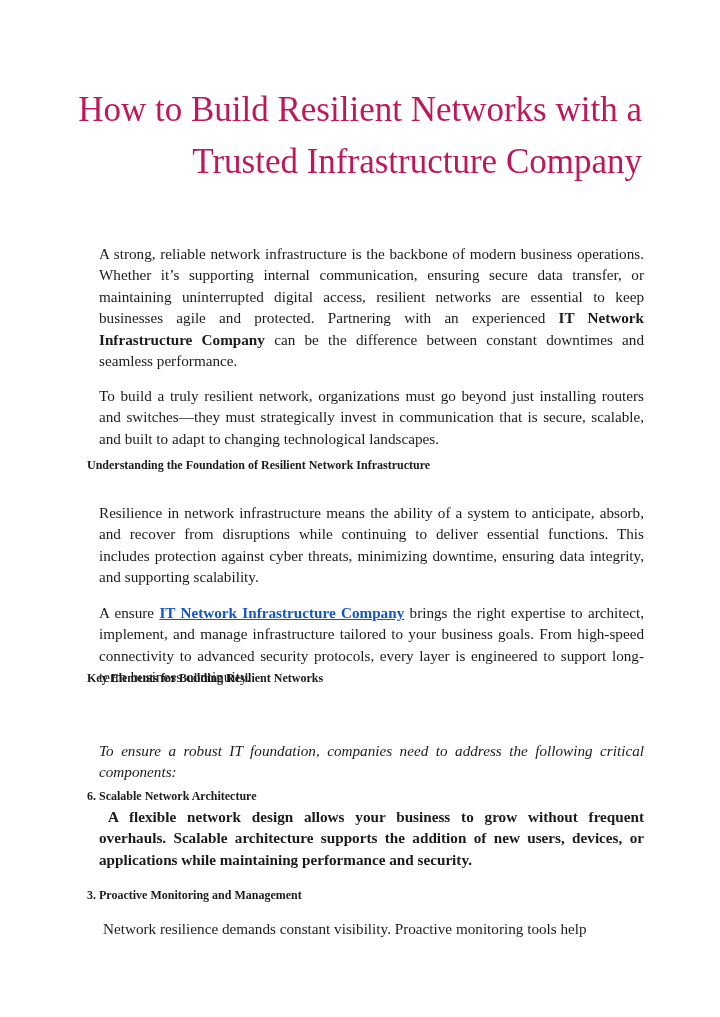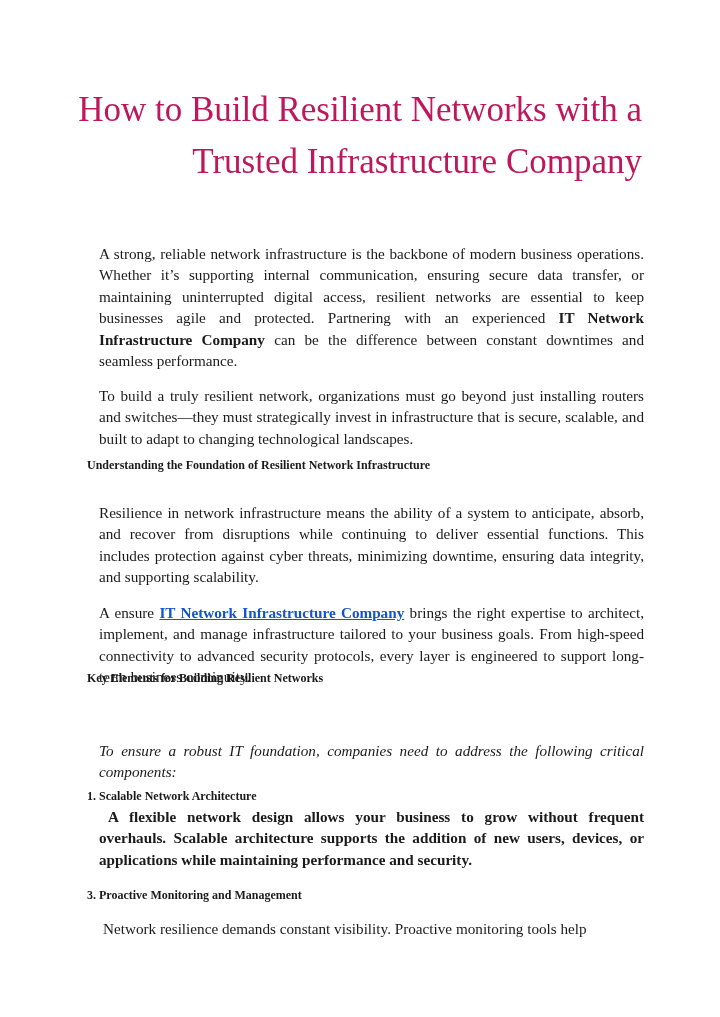--- a/index.html
+++ b/index.html
@@ -14,30 +14,30 @@
   .indent2 { padding-left: 4px; }
 </style>
 </head>
 <body>
 
 <div class="page">
   <h1 class="title">How to Build Resilient Networks with a Trusted Infrastructure Company</h1>
 
   <p class="p" style="top:231px;"><span>A strong, reliable network infrastructure is the backbone of modern business operations. Whether it’s supporting internal communication, ensuring secure data transfer, or maintaining uninterrupted digital access, resilient networks are essential to keep businesses agile and protected. Partnering with an experienced </span><span class="bold">IT Network Infrastructure Company</span><span> can be the difference between constant downtimes and seamless performance.</span></p>
 
-  <p class="p" style="top:373px;">To build a truly resilient network, organizations must go beyond just installing routers and switches—they must strategically invest in infrastructure that is secure, scalable, and built to adapt to changing technological landscapes.</p>
+  <p class="p" style="top:373px;">To build a truly resilient network, organizations must go beyond just installing routers and switches—they must strategically invest in communication that is secure, scalable, and built to adapt to changing technological landscapes.</p>
 
   <h2 class="h" style="top:455px;">Understanding the Foundation of Resilient Network Infrastructure</h2>
 
   <p class="p" style="top:490px;">Resilience in network infrastructure means the ability of a system to anticipate, absorb, and recover from disruptions while continuing to deliver essential functions. This includes protection against cyber threats, minimizing downtime, ensuring data integrity, and supporting scalability.</p>
 
   <p class="p" style="top:590px;"><span>A ensure </span><a class="link" href="#">IT Network Infrastructure Company</a><span> brings the right expertise to architect, implement, and manage infrastructure tailored to your business goals. From high-speed connectivity to advanced security protocols, every layer is engineered to support long-term business continuity.</span></p>
 
   <h2 class="h" style="top:668px;">Key Elements for Building Resilient Networks</h2>
 
   <p class="p" style="top:728px;font-style:italic;">To ensure a robust IT foundation, companies need to address the following critical components:</p>
 
-  <h3 class="h" style="top:786px;">1. Scalable Network Architecture</h3>
+  <h3 class="h" style="top:786px;">6. Scalable Network Architecture</h3>
   <p class="p" style="top:794px;font-weight:bold;"><span class="indent">A flexible network design allows your business to grow without frequent overhauls. Scalable architecture supports the addition of new users, devices, or applications while maintaining performance and security.</span></p>
 
   <h3 class="h" style="top:885px;">3. Proactive Monitoring and Management</h3>
   <p class="p" style="top:906px;"><span class="indent2">Network resilience demands constant visibility. Proactive monitoring tools help</span></p>
 </div>
 
 </body></html>

